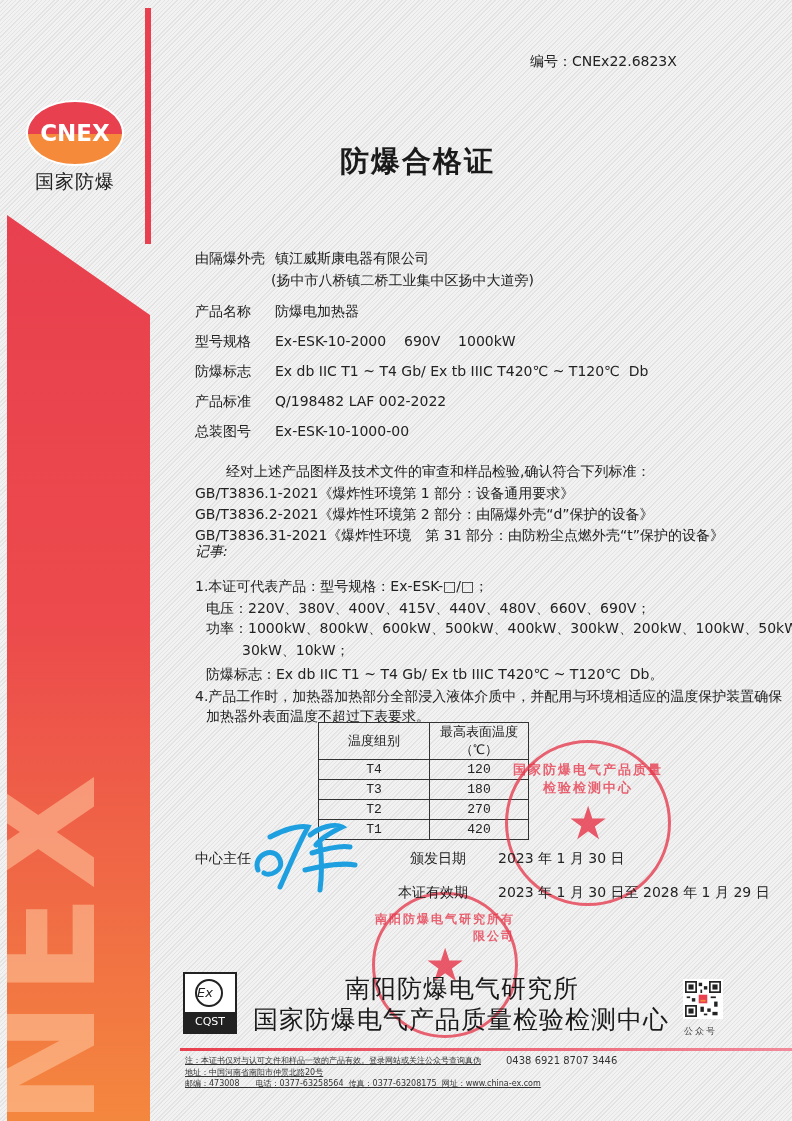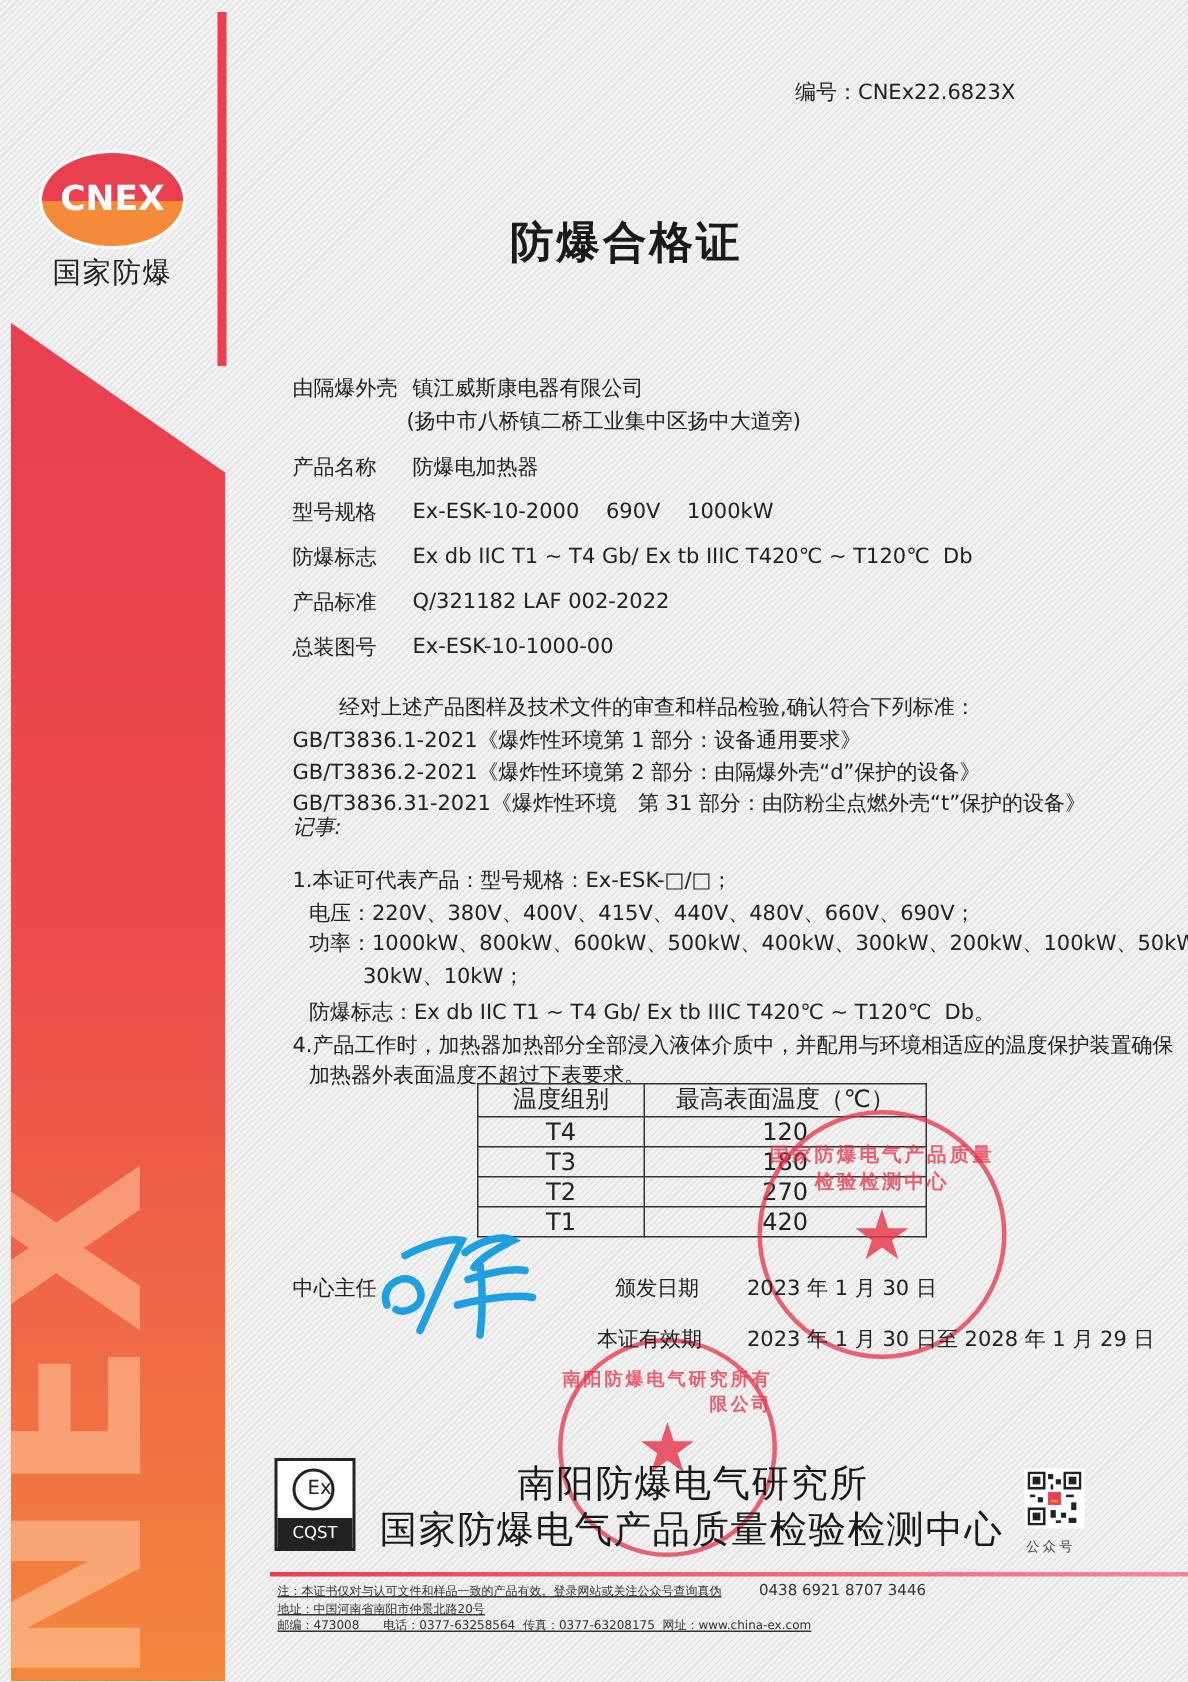--- a/index.html
+++ b/index.html
@@ -50,21 +50,21 @@
 
   .field { position: absolute; left: 195px; font-size: 14px; }
   .field .label { position: absolute; left: 0; width: 80px; white-space: nowrap; }
   .field .value { position: absolute; left: 80px; white-space: nowrap; }
 
   .para { position: absolute; left: 195px; font-size: 14px; white-space: nowrap; }
   .std-line { position: absolute; left: 195px; font-size: 14px; white-space: nowrap; }
 
   table.temp {
     position: absolute; left: 318px; top: 722px; border-collapse: collapse;
-    font-size: 16px; width: 300px;
+    font-size: 13px; width: 211px; font-family: Liberation Mono, monospace;
   }
   table.temp td, table.temp th {
     border: 1px solid #333; height: 19px; padding: 0; text-align: center; font-weight: normal;
   }
   table.temp .c1 { width: 110px; }
 
   .sign-label { position: absolute; left: 195px; top: 850px; font-size: 14px; }
   .signature { position: absolute; left: 250px; top: 815px; }
   .date-lbl { position: absolute; font-size: 14px; }
 
@@ -74,21 +74,21 @@
     color: rgba(230, 50, 70, 0.8); font-size: 46px; line-height: 1;
   }
   .stamp .ring {
     position: absolute; width: 100%; text-align: center; font-size: 15px;
     color: rgba(230, 50, 70, 0.75); font-weight: bold; letter-spacing: 2px;
   }
 
   .cqst { position: absolute; left: 183px; top: 972px; width: 50px; height: 58px; border: 2px solid #222; background: #fff; }
   .cqst .ex {
     position: absolute; left: 10px; top: 5px; width: 28px; height: 28px; border: 2px solid #222;
-    border-radius: 50%; box-sizing: border-box; font-size: 13px; text-align: right; line-height: 24px;
+    border-radius: 50%; box-sizing: border-box; font-size: 13px; text-align: left; line-height: 24px; font-style: italic;
   }
   .cqst .cq {
     position: absolute; left: 0; bottom: 0; width: 100%; height: 20px; background: #222; color: #fff;
     font-size: 11px; text-align: center; line-height: 20px;
   }
   .inst1 { position: absolute; left: 345px; top: 972px; font-size: 25px; color: #1a1a1a; letter-spacing: 1px; }
   .inst2 { position: absolute; left: 253px; top: 1003px; font-size: 25px; color: #1a1a1a; letter-spacing: 1px; }
 
   .qr { position: absolute; left: 683px; top: 979px; width: 36px; height: 36px; background: #fff; padding: 2px; }
   .qr-label { position: absolute; left: 684px; top: 1025px; font-size: 9px; color: #444; letter-spacing: 2px; }
@@ -132,21 +132,21 @@
   <div class="field" style="top:333px;">
     <span class="label">型号规格</span>
     <span class="value" style="white-space:pre;">Ex-ESK-10-2000    690V    1000kW</span>
   </div>
   <div class="field" style="top:363px;">
     <span class="label">防爆标志</span>
     <span class="value" style="white-space:pre;">Ex db IIC T1 ~ T4 Gb/ Ex tb IIIC T420℃ ~ T120℃  Db</span>
   </div>
   <div class="field" style="top:393px;">
     <span class="label">产品标准</span>
-    <span class="value">Q/321182 LAF 002-2022</span>
+    <span class="value">Q/198482 LAF 002-2022</span>
   </div>
   <div class="field" style="top:423px;">
     <span class="label">总装图号</span>
     <span class="value">Ex-ESK-10-1000-00</span>
   </div>
 
   <div class="para" style="top:463px;padding-left:31px;">经对上述产品图样及技术文件的审查和样品检验,确认符合下列标准：</div>
   <div class="std-line" style="top:485px;">GB/T3836.1-2021《爆炸性环境第 1 部分：设备通用要求》</div>
   <div class="std-line" style="top:506px;">GB/T3836.2-2021《爆炸性环境第 2 部分：由隔爆外壳“d”保护的设备》</div>
   <div class="std-line" style="top:527px;">GB/T3836.31-2021《爆炸性环境　第 31 部分：由防粉尘点燃外壳“t”保护的设备》</div>

